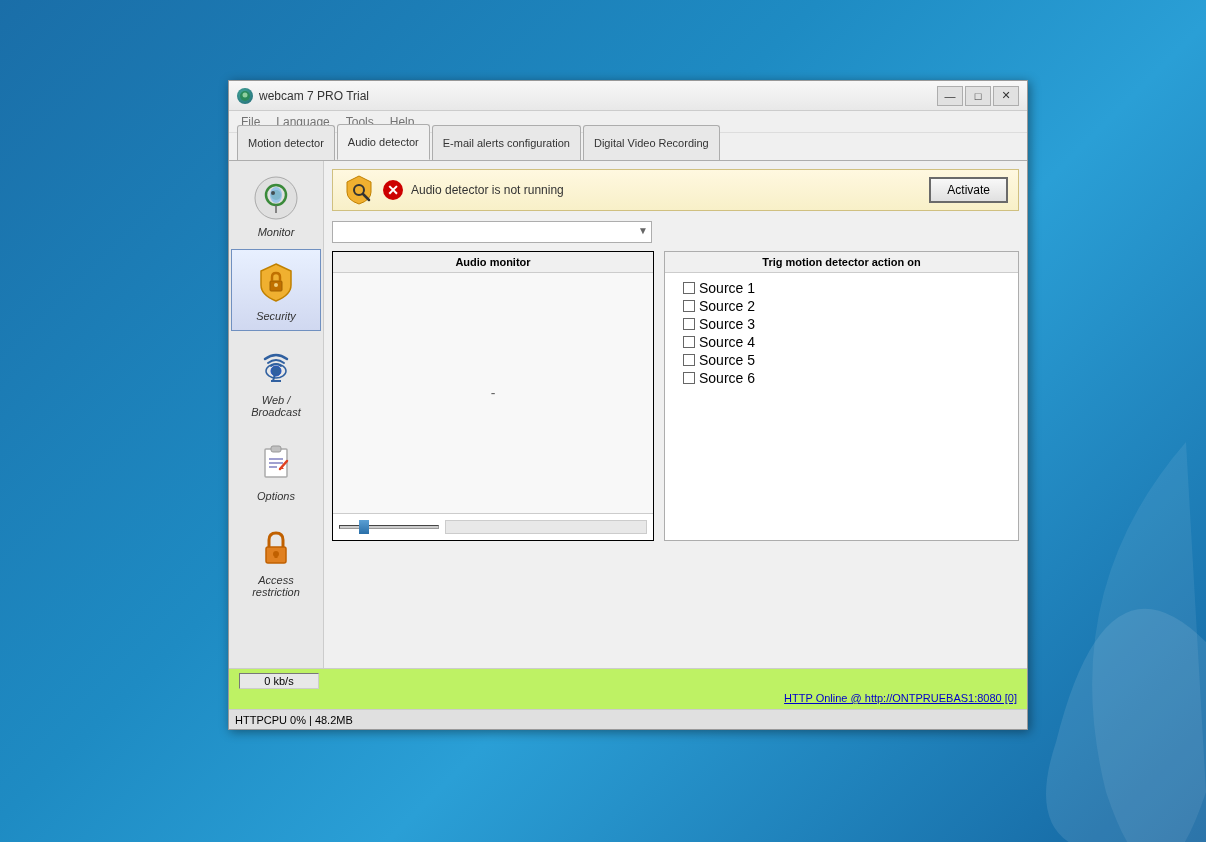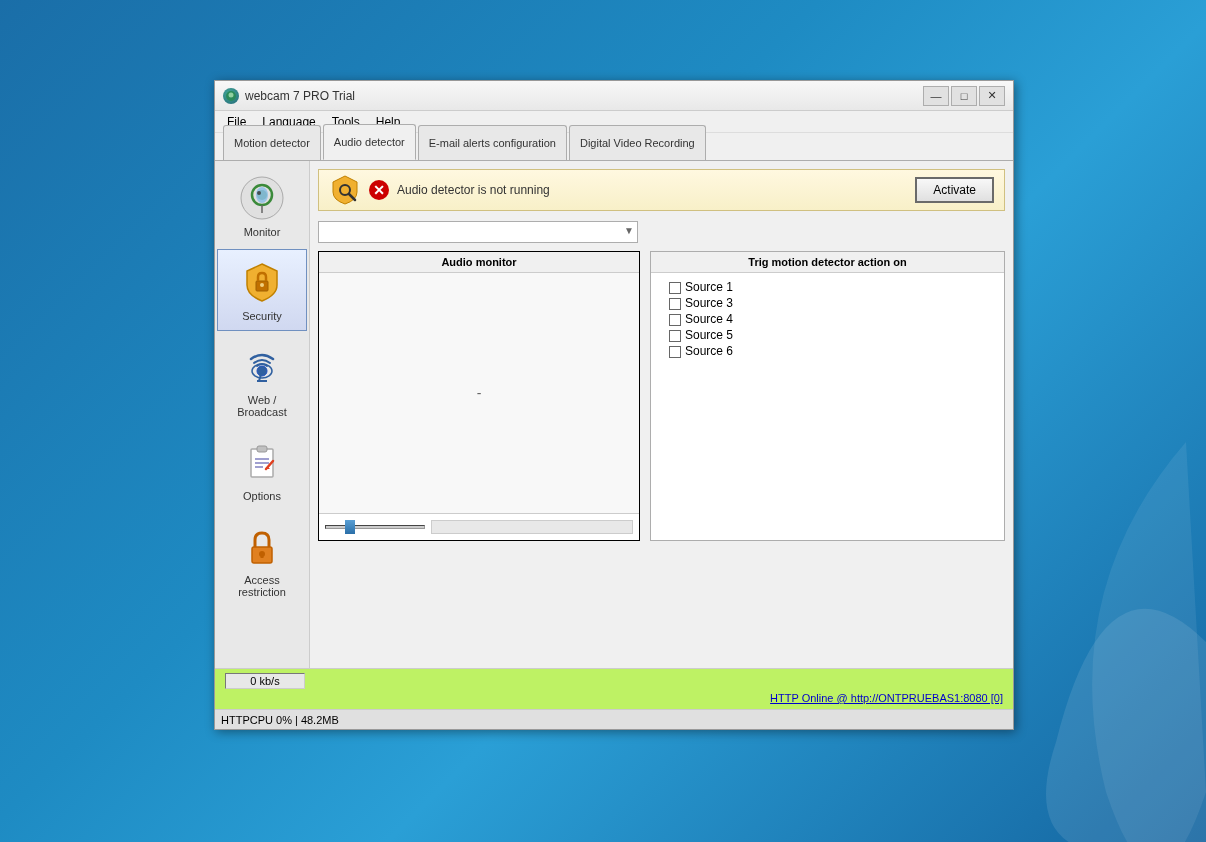--- a/index.html
+++ b/index.html
@@ -20,21 +20,21 @@
       bottom: 0;
       width: 300px;
       height: 400px;
       pointer-events: none;
     }
 
     
     .app-window {
       position: absolute;
       top: 80px;
-      left: 214px;
+      left: 228px;
       width: 800px;
       height: 650px;
       background: #f0f0f0;
       border: 1px solid #999;
       box-shadow: 2px 2px 10px rgba(0,0,0,0.4);
       display: flex;
       flex-direction: column;
     }
 
     
@@ -88,21 +88,21 @@
       height: 22px;
       display: flex;
       align-items: center;
       padding: 0 4px;
       flex-shrink: 0;
     }
     .menu-item {
       padding: 6px 8px;
       cursor: pointer;
       font-size: 12px;
-      color: #000000;
+      color: #737373;
     }
 
     
     .tab-bar {
       background: #f0f0f0;
       border-bottom: 1px solid #adadad;
       display: flex;
       align-items: flex-end;
       padding: 4px 4px 0 8px;
       flex-shrink: 0;
@@ -136,20 +136,21 @@
     
     .sidebar {
       width: 95px;
       background: #e8e8e8;
       border-right: 1px solid #ccc;
       display: flex;
       flex-direction: column;
       align-items: center;
       padding-top: 4px;
       flex-shrink: 0;
+      font-style: italic;
     }
     .sidebar-item {
       width: 90px;
       display: flex;
       flex-direction: column;
       align-items: center;
       padding: 8px 4px;
       cursor: pointer;
       border: 1px solid transparent;
       margin-bottom: 2px;
@@ -331,23 +332,23 @@
       display: flex;
       flex-direction: column;
     }
     .trig-content {
       flex: 1;
       padding: 6px;
       min-height: 220px;
     }
     .source-item {
       display: flex;
-      align-items: flex-end;
+      align-items: center;
       padding: 1px 12px;
-      font-size: 12px;
+      font-size: 14px;
     }
     .source-checkbox {
       width: 12px;
       height: 12px;
       border: 1px solid #666;
       background: white;
       margin-right: 4px;
       cursor: pointer;
       flex-shrink: 0;
     }
@@ -557,20 +558,24 @@
           </div>
         </div>
 
         <div class="trig-panel">
           <div class="panel-title">Trig motion detector action on</div>
           <div class="trig-content">
 
           <div class="source-item">
                 <div class="source-checkbox"></div>
                 <span>Source 1</span>
+              </div>
+              <div class="source-item">
+                <div class="source-checkbox"></div>
+                <span>Source 2</span>
               </div>
               <div class="source-item">
                 <div class="source-checkbox"></div>
                 <span>Source 3</span>
               </div>
               <div class="source-item">
                 <div class="source-checkbox"></div>
                 <span>Source 4</span>
               </div>
               <div class="source-item">

